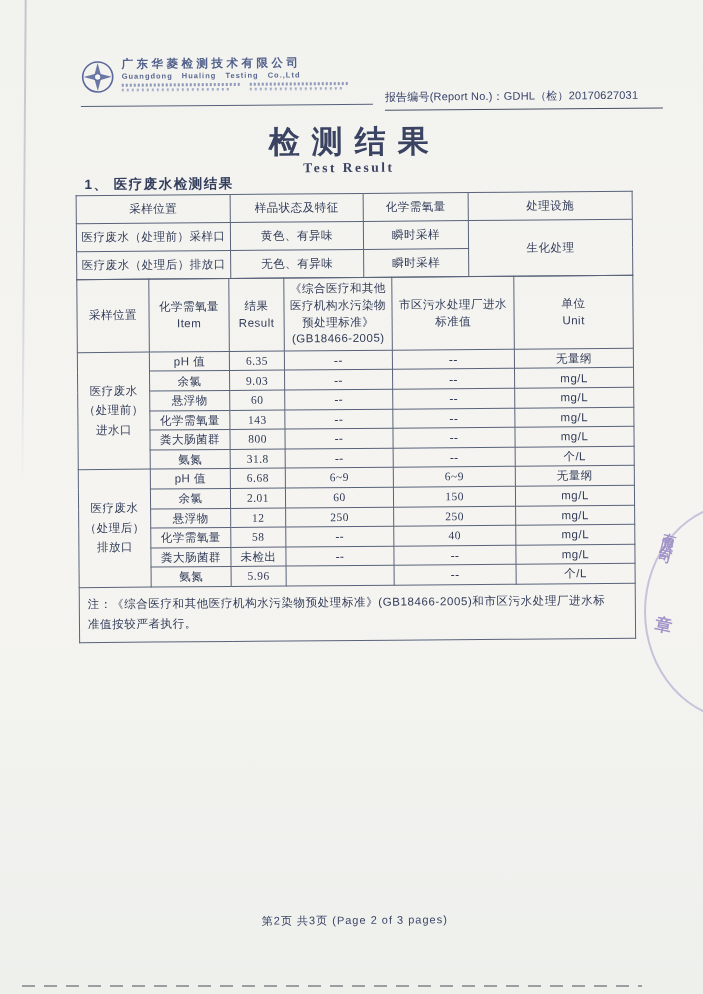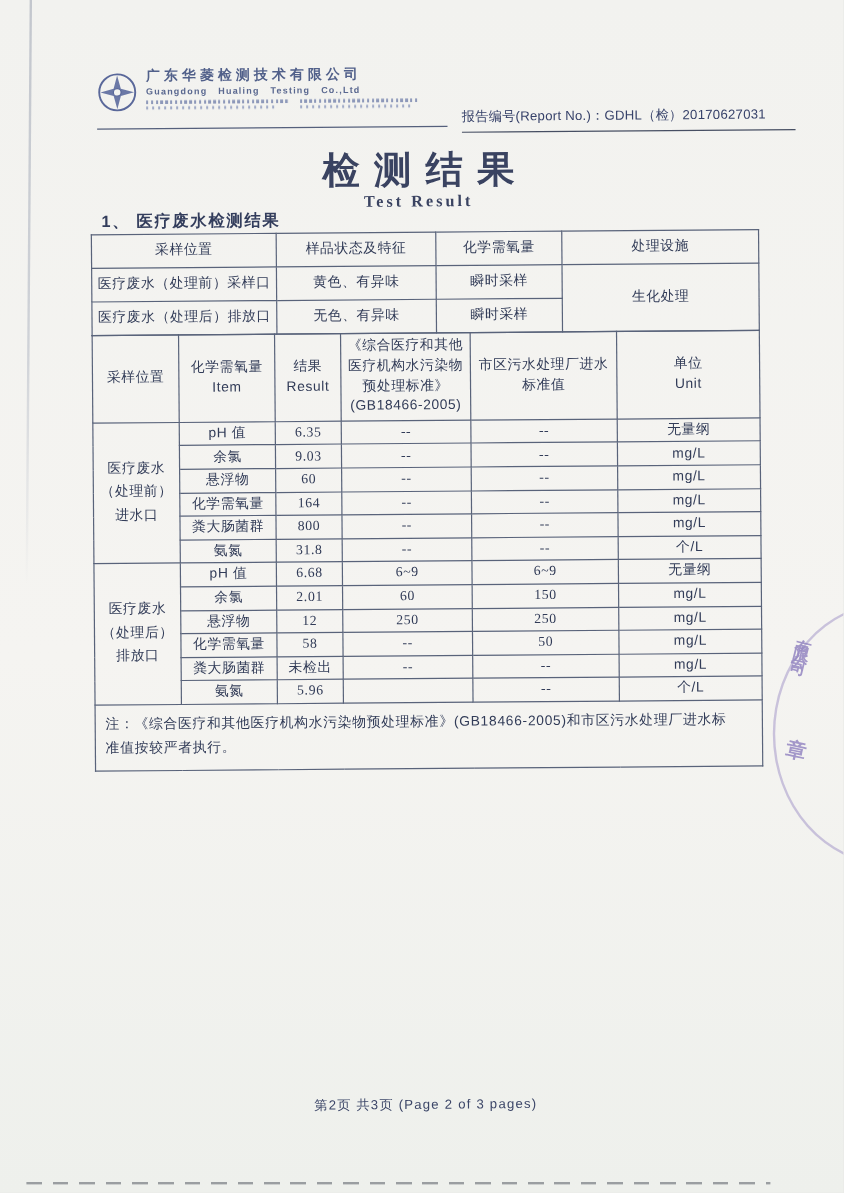--- a/index.html
+++ b/index.html
@@ -213,21 +213,21 @@
         </tr>
         <tr class="r">
           <td>悬浮物</td>
           <td class="num">60</td>
           <td class="num">--</td>
           <td class="num">--</td>
           <td>mg/L</td>
         </tr>
         <tr class="r">
           <td>化学需氧量</td>
-          <td class="num">164</td>
+          <td class="num">143</td>
           <td class="num">--</td>
           <td class="num">--</td>
           <td>mg/L</td>
         </tr>
         <tr class="r">
           <td>粪大肠菌群</td>
           <td class="num">800</td>
           <td class="num">--</td>
           <td class="num">--</td>
           <td>mg/L</td>
@@ -259,21 +259,21 @@
           <td>悬浮物</td>
           <td class="num">12</td>
           <td class="num">250</td>
           <td class="num">250</td>
           <td>mg/L</td>
         </tr>
         <tr class="r">
           <td>化学需氧量</td>
           <td class="num">58</td>
           <td class="num">--</td>
-          <td class="num">50</td>
+          <td class="num">40</td>
           <td>mg/L</td>
         </tr>
         <tr class="r">
           <td>粪大肠菌群</td>
           <td>未检出</td>
           <td class="num">--</td>
           <td class="num">--</td>
           <td>mg/L</td>
         </tr>
         <tr class="r">

